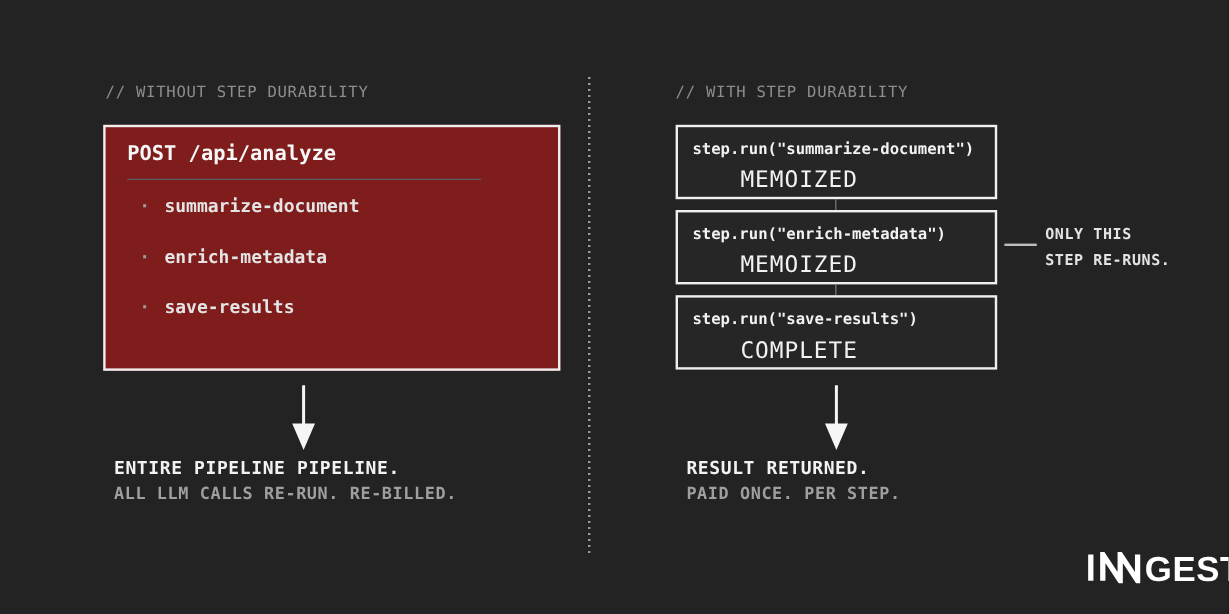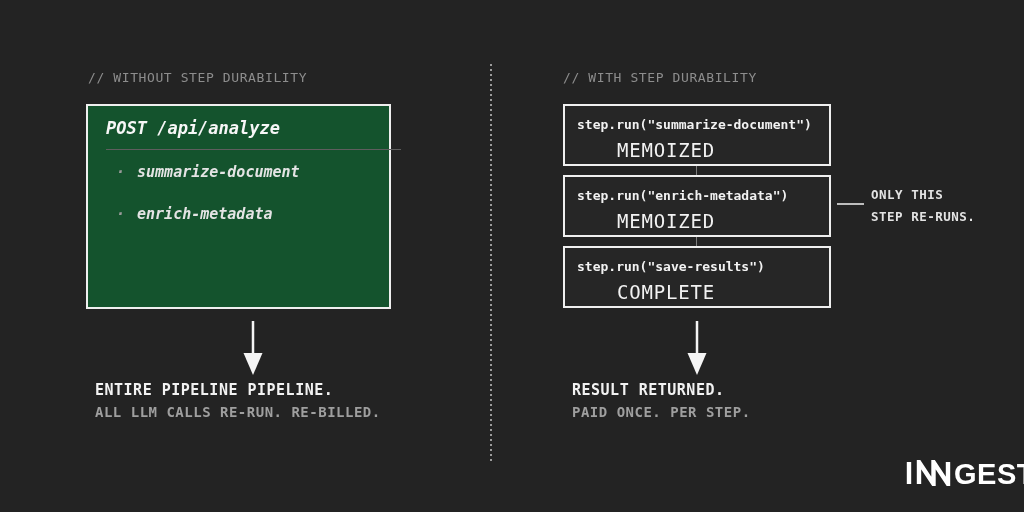--- a/index.html
+++ b/index.html
@@ -21,25 +21,24 @@
     font-size: 13px;
     font-weight: 400;
     letter-spacing: 0.6px;
     color: #8d8d8d;
     white-space: nowrap;
   }
 
   
   .request-box {
     left: 86px; top: 104px;
-    width: 305px; height: 205px;
+    width: 381px; height: 205px;
     border: 2px solid #efefef;
-    background: #14532d;
+    background: #7f1d1d;
     box-sizing: border-box;
-    font-style: italic;
   }
   .request-title {
     left: 18px; top: 12px;
     font-size: 17px;
     font-weight: 700;
     color: #f7f7f7;
     white-space: nowrap;
   }
   .request-divider {
     left: 18px; top: 43px;
@@ -141,20 +140,23 @@
   <div class="abs request-box">
     <div class="abs request-title">POST /api/analyze</div>
     <div class="abs request-divider"></div>
 
     <div class="abs request-item" style="top:57px;">
       <span class="bullet">·</span><span>summarize-document</span>
     </div>
     <div class="abs request-item" style="top:99px;">
       <span class="bullet">·</span><span>enrich-metadata</span>
     </div>
+    <div class="abs request-item" style="top:141px;">
+      <span class="bullet">·</span><span>save-results</span>
+    </div>
   </div>
 
   <svg class="abs" style="left:240px; top:318px;" width="26" height="58">
     <line x1="13" y1="3" x2="13" y2="36" stroke="#f5f5f5" stroke-width="2.5"></line>
     <polygon points="3.5,35 22.5,35 13,57" fill="#f5f5f5"></polygon>
   </svg>
 
   <div class="abs caption-primary" style="left:95px; top:381px;">ENTIRE PIPELINE PIPELINE.</div>
   <div class="abs caption-secondary" style="left:95px; top:404px;">ALL LLM CALLS RE-RUN. RE-BILLED.</div>
 

